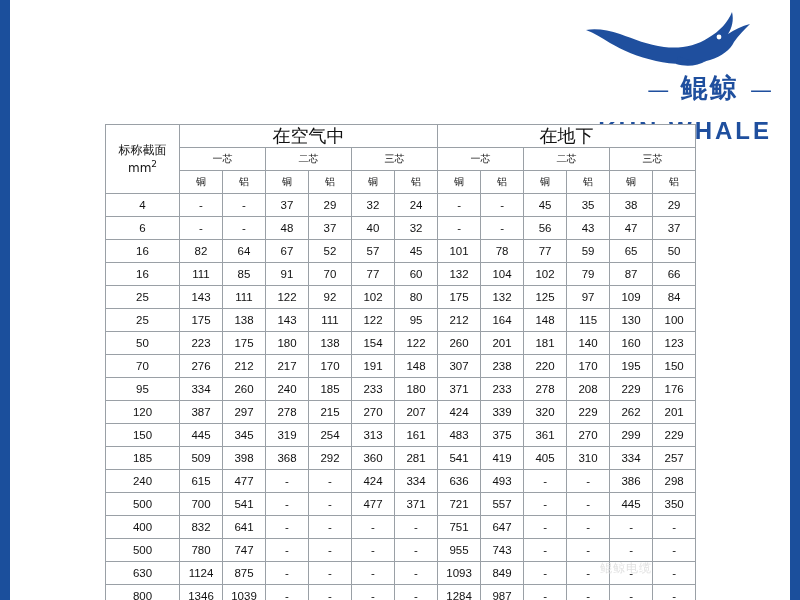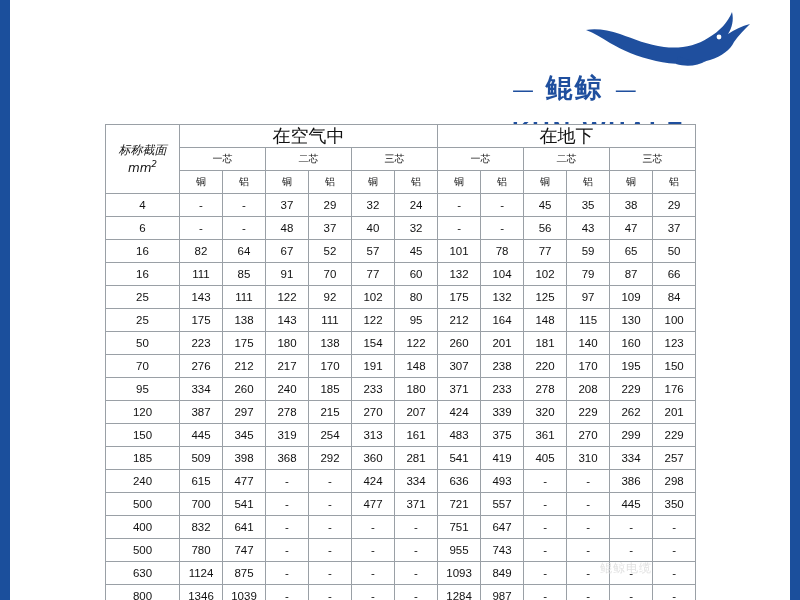--- a/index.html
+++ b/index.html
@@ -31,21 +31,21 @@
   .edge-bar.left { left: 0; }
   .edge-bar.right { right: 0; }
 
   
   .logo {
     position: absolute;
     top: 10px;
     right: 28px;
     width: 260px;
     height: 105px;
-    text-align: left;
+    text-align: right;
   }
   .logo-whale {
     width: 260px;
     height: 62px;
     position: relative;
   }
   .logo-whale svg {
     position: absolute;
     right: 10px;
     top: 0;
@@ -106,21 +106,20 @@
     font-size: 10px;
   }
   table.data th.group {
     font-size: 18px;
     margin-top: 17px;
   }
   table.data th.corner {
     font-size: 12px;
     line-height: 1.35;
     padding: 10px 0;
-    font-style: italic;
   }
   table.data th.corner .sup {
     font-size: 9px;
     vertical-align: super;
   }
   table.data td.num {
     font-size: 11.5px;
     font-family: "Liberation Sans", sans-serif;
   }
   table.data td.first {

